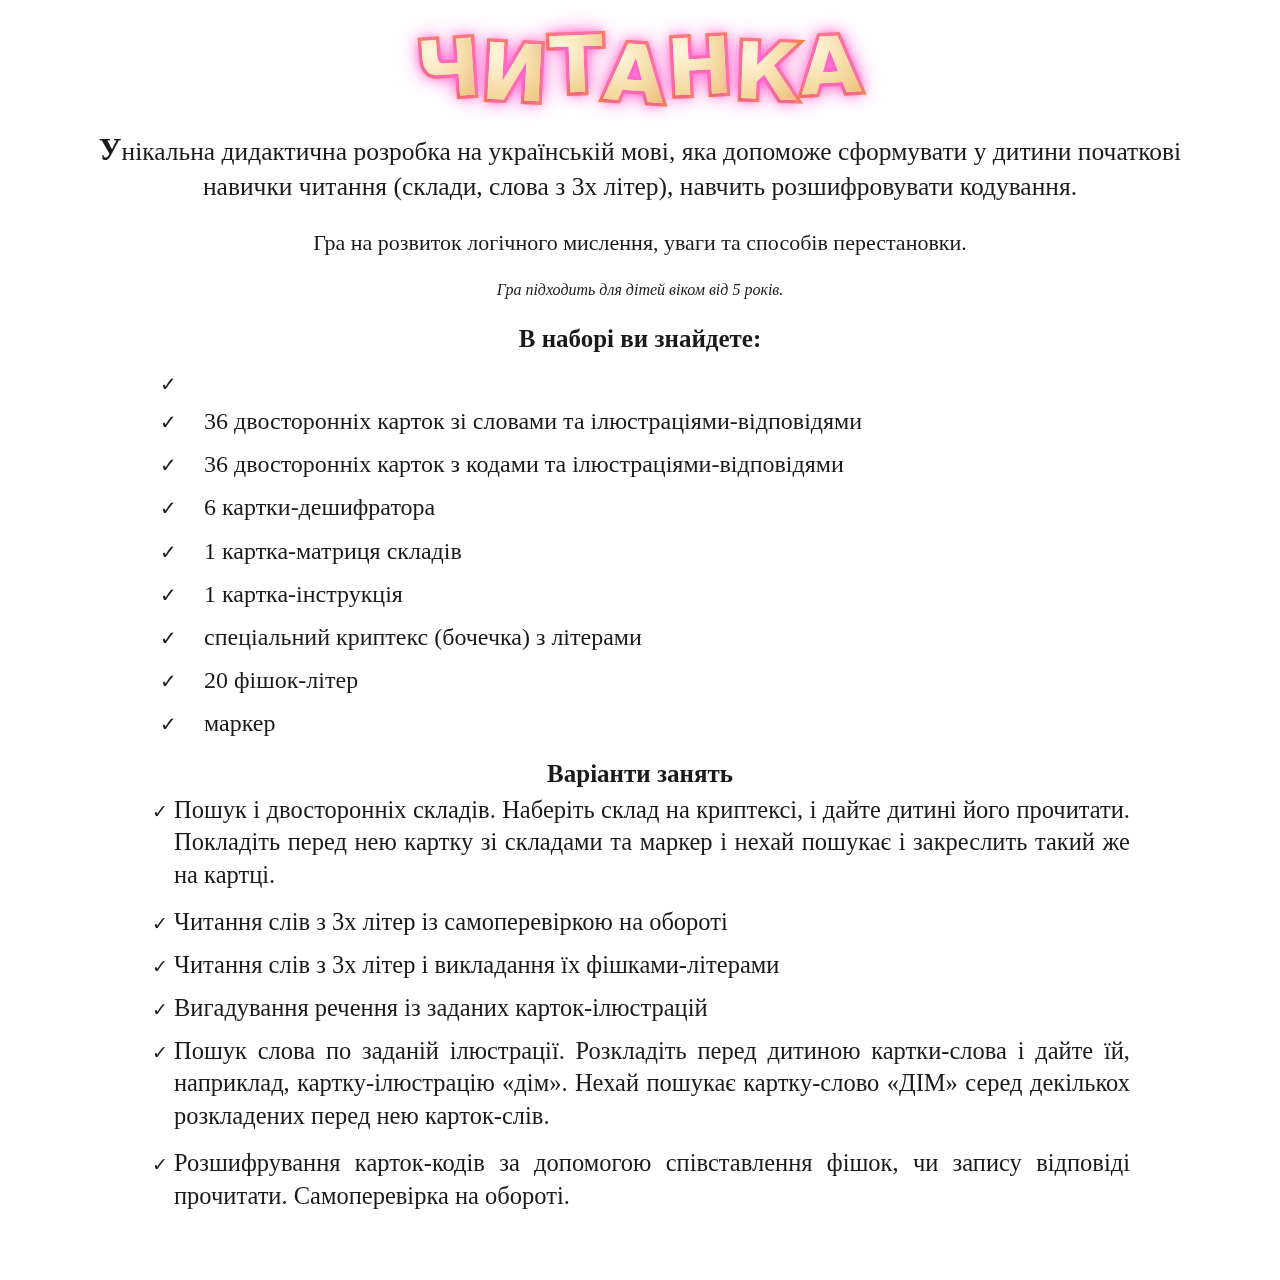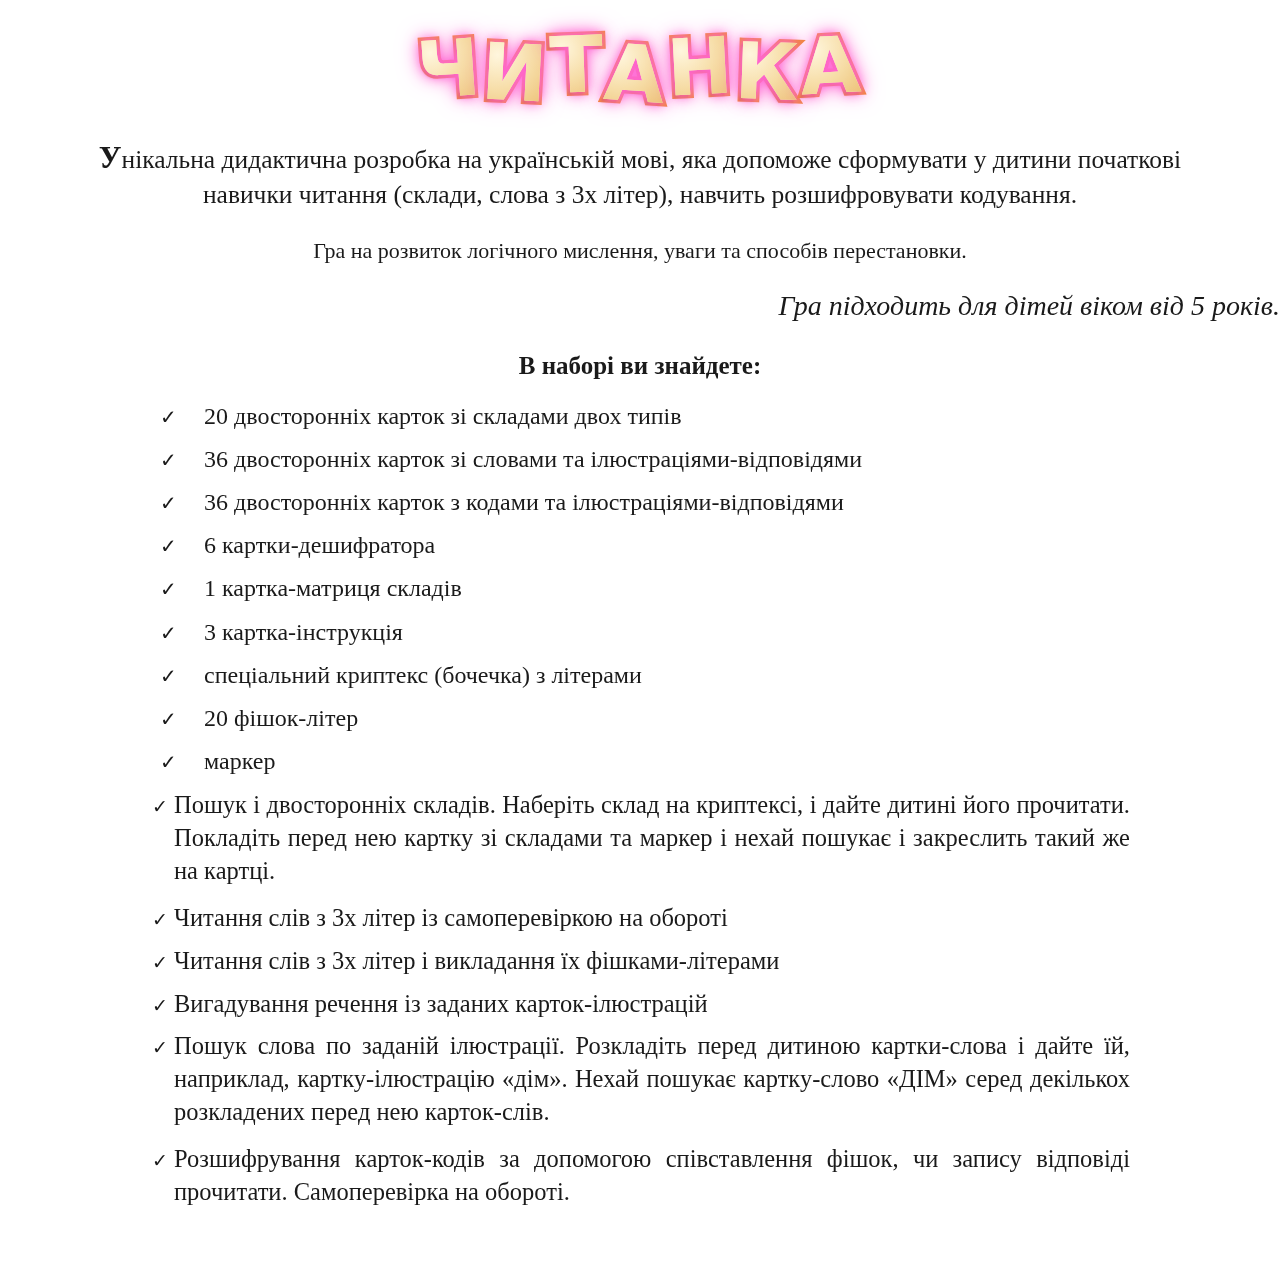--- a/index.html
+++ b/index.html
@@ -76,37 +76,36 @@
   .cookie-title .ch:nth-child(5) { transform: rotate(-3deg) translateY(0px); }
   .cookie-title .ch:nth-child(6) { transform: rotate(2deg) translateY(5px); }
   .cookie-title .ch:nth-child(7) { transform: rotate(-3deg) translateY(-1px); }
 
   
   .intro {
     text-align: center;
     font-size: 25.5px;
     line-height: 1.30;
     padding: 0 91px;
-    margin-top: 10px;
+    margin-top: 2px;
   }
   .intro .dropcap {
     font-size: 31px;
     font-weight: bold;
   }
   .centered-line {
     text-align: center;
     font-size: 22px;
     line-height: 1.30;
     margin-top: 17px;
   }
   .centered-line.italic {
     font-style: italic;
-    font-size: 28px;
+    font-size: 16px;
     margin-top: 17px;
-    text-align: right;
   }
   .section-head {
     text-align: center;
     font-weight: bold;
     font-size: 25px;
     margin-top: 25px;
   }
   .section-head.variants {
     margin-top: 20px;
     margin-bottom: 4px;
@@ -183,56 +182,56 @@
 
   <p class="centered-line">Гра на розвиток логічного мислення, уваги та способів перестановки.</p>
 
   <p class="centered-line italic">Гра підходить для дітей віком від 5 років.</p>
 
   <h2 class="section-head">В наборі ви знайдете:</h2>
 
   <ul class="checklist" id="set-list">
       <li>
         <span class="tick">✓</span>
-        <span class="body">20 двосторонніх карток зі складами двох типів</span>
       </li>
       <li>
         <span class="tick">✓</span>
         <span class="body">36 двосторонніх карток зі словами та ілюстраціями-відповідями</span>
       </li>
       <li>
         <span class="tick">✓</span>
         <span class="body">36 двосторонніх карток з кодами та ілюстраціями-відповідями</span>
       </li>
       <li>
         <span class="tick">✓</span>
         <span class="body">6 картки-дешифратора</span>
       </li>
       <li>
         <span class="tick">✓</span>
         <span class="body">1 картка-матриця складів</span>
       </li>
       <li>
         <span class="tick">✓</span>
-        <span class="body">3 картка-інструкція</span>
+        <span class="body">1 картка-інструкція</span>
       </li>
       <li>
         <span class="tick">✓</span>
         <span class="body">спеціальний криптекс (бочечка) з літерами</span>
       </li>
       <li>
         <span class="tick">✓</span>
         <span class="body">20 фішок-літер</span>
       </li>
       <li>
         <span class="tick">✓</span>
         <span class="body">маркер</span>
       </li>
     </ul>
 
+  <h2 class="section-head variants">Варіанти занять</h2>
 
   <div class="activities" id="activity-list">
       <div class="activity">
         <span class="tick">✓</span>
         <span class="body">Пошук і двосторонніх складів. Наберіть склад на криптексі, і дайте дитині його прочитати. Покладіть перед нею картку зі складами та маркер і нехай пошукає і закреслить такий же на картці.</span>
       </div>
       <div class="activity tight">
         <span class="tick">✓</span>
         <span class="body nojust">Читання слів з 3х літер із самоперевіркою на обороті</span>
       </div>

